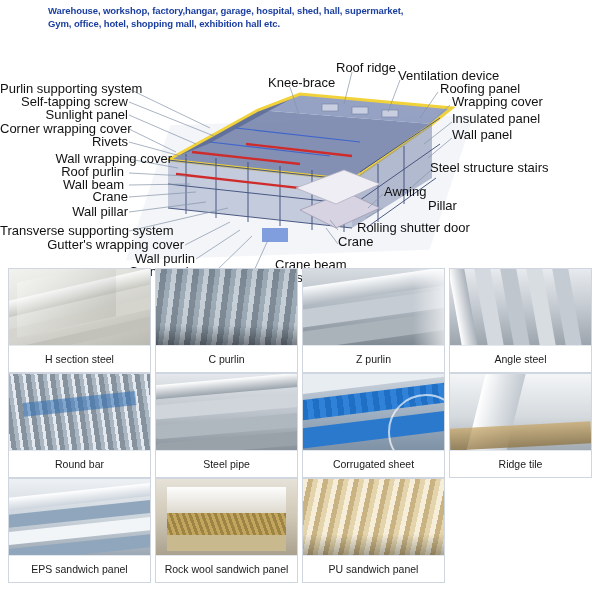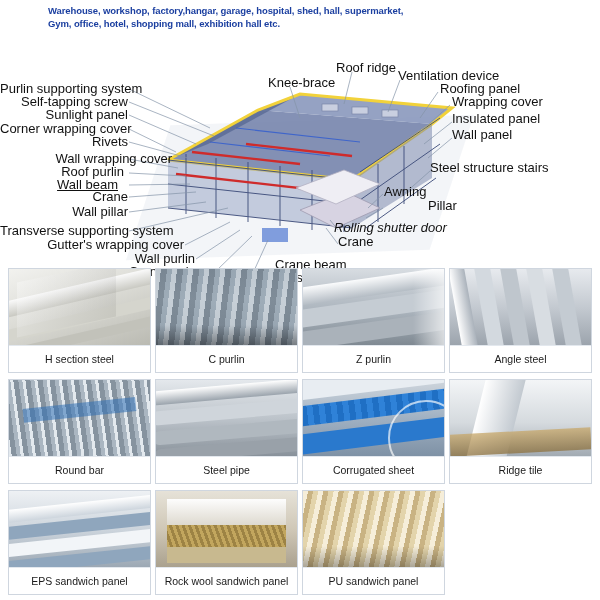--- a/index.html
+++ b/index.html
@@ -54,21 +54,21 @@
 
   
   .grid {
     position: absolute;
     left: 8px;
     top: 268px;
     width: 532px;
     display: grid;
     grid-template-columns: repeat(4, 143px);
     grid-auto-rows: 105px;
-    gap: 6px 4px;
+    gap: 0 4px;
   }
   .cell {
     border: 1px solid #cfd6df;
     box-sizing: border-box;
     position: relative;
     overflow: hidden;
     background: #fff;
   }
   .cell .photo {
     position: absolute;
@@ -235,40 +235,40 @@
     </g>
   </svg>
 
   <div class="lbl r" style="left:0;top:52px;width:128px;">Purlin supporting system</div>
   <div class="lbl r" style="left:0;top:65px;width:128px;">Self-tapping screw</div>
   <div class="lbl r" style="left:0;top:78px;width:128px;">Sunlight panel</div>
   <div class="lbl r" style="left:0;top:92px;width:128px;">Corner wrapping cover</div>
   <div class="lbl r" style="left:0;top:105px;width:128px;">Rivets</div>
   <div class="lbl r" style="left:0;top:122px;width:128px;padding-left:44px;">Wall wrapping cover</div>
   <div class="lbl r" style="left:0;top:135px;width:124px;">Roof purlin</div>
-  <div class="lbl r" style="left:10px;top:148px;width:108px;text-decoration:underline;">Wall beam</div>
+  <div class="lbl r" style="left:16px;top:148px;width:108px;">Wall beam</div>
   <div class="lbl r" style="left:0;top:160px;width:128px;">Crane</div>
   <div class="lbl r" style="left:0;top:175px;width:128px;">Wall pillar</div>
   <div class="lbl r" style="left:0;top:194px;width:108px;">Transverse supporting system</div>
   <div class="lbl r" style="left:0;top:208px;width:184px;">Gutter's wrapping cover</div>
   <div class="lbl r" style="left:0;top:222px;width:195px;">Wall purlin</div>
   <div class="lbl r" style="left:0;top:235px;width:214px;">Corner column</div>
 
   <div class="lbl" style="left:268px;top:46px;">Knee-brace</div>
   <div class="lbl" style="left:336px;top:31px;">Roof ridge</div>
   <div class="lbl" style="left:398px;top:39px;">Ventilation device</div>
 
   <div class="lbl" style="left:440px;top:52px;">Roofing panel</div>
   <div class="lbl" style="left:452px;top:65px;">Wrapping cover</div>
   <div class="lbl" style="left:452px;top:82px;">Insulated panel</div>
   <div class="lbl" style="left:452px;top:98px;">Wall panel</div>
   <div class="lbl" style="left:430px;top:131px;">Steel structure stairs</div>
   <div class="lbl" style="left:384px;top:155px;">Awning</div>
   <div class="lbl" style="left:384px;top:169px;padding-left:44px;">Pillar</div>
-  <div class="lbl" style="left:334px;top:191px;font-style:italic;">Rolling shutter door</div>
+  <div class="lbl" style="left:357px;top:191px;">Rolling shutter door</div>
   <div class="lbl" style="left:338px;top:205px;">Crane</div>
 
   <div class="lbl" style="left:275px;top:228px;">Crane beam</div>
   <div class="lbl" style="left:250px;top:241px;">Vertical supporting system</div>
   <div class="lbl" style="left:228px;top:256px;">Wall purlin</div>
 </div>
 
 <div class="grid">
 
   <div class="cell">

